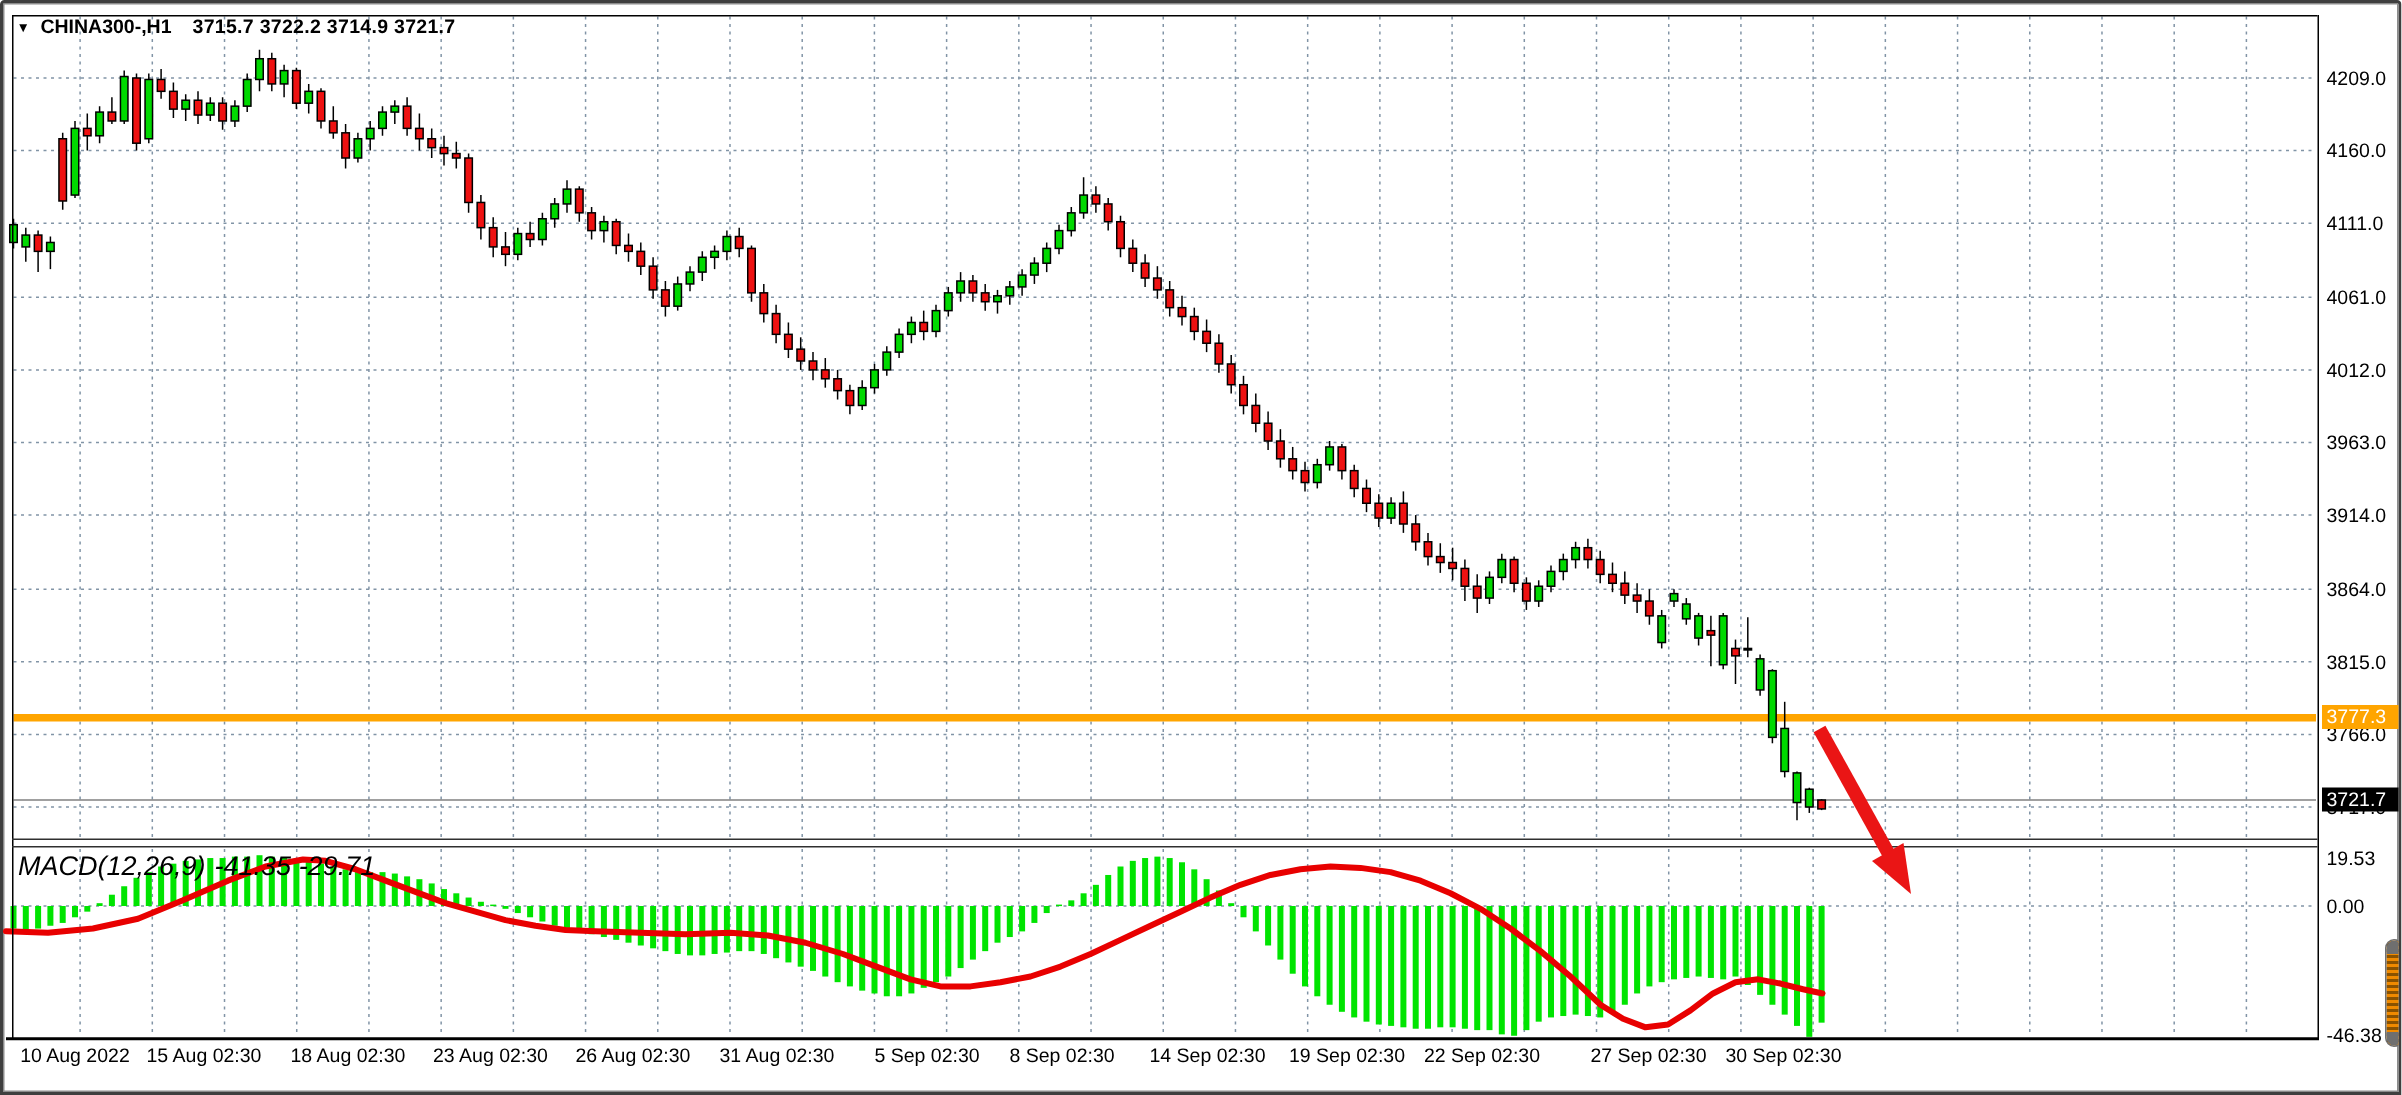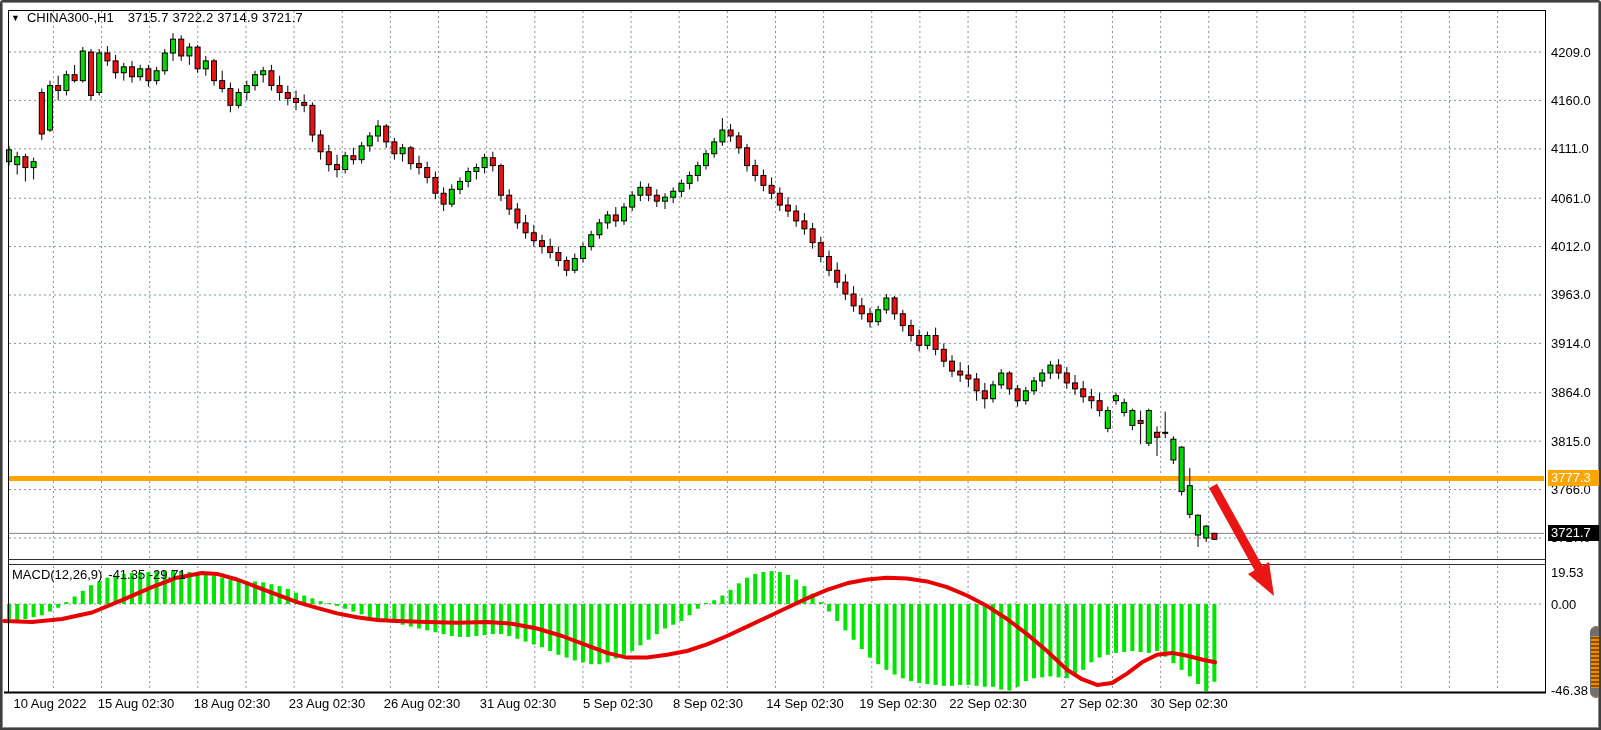--- a/index.html
+++ b/index.html
@@ -4,24 +4,24 @@
 <style>
   html,body{margin:0;padding:0;background:#ffffff;}
   .window{
     position:relative;width:1601px;height:730px;box-sizing:border-box;
     border:2px solid #3f3f3f;border-radius:3px 3px 0 0;background:#ffffff;
     box-shadow:inset 0 0 0 1px #8c8c8c;overflow:hidden;
     font-family:"Liberation Sans",sans-serif;
   }
   svg{position:absolute;left:0;top:0;}
   .abs{position:absolute;}
-  .title-bar{left:9px;top:8px;font-size:13px;font-weight:400;color:#000;white-space:nowrap;z-index:5;}
+  .title-bar{left:9px;top:8px;font-size:13px;font-weight:700;color:#000;white-space:nowrap;z-index:5;}
   .title-bar .tri{font-size:9px;vertical-align:1px;margin-right:7px;}
   .title-bar .vals{margin-left:14px;letter-spacing:.2px;}
-  .macd-caption{left:10px;top:565px;font-size:13px;color:#000;white-space:nowrap;z-index:5;}
+  .macd-caption{left:10px;top:565px;font-size:18px;color:#000;white-space:nowrap;z-index:5;font-style:italic;}
   .macd-caption .v{margin-left:6px;}
   .px-label{left:1546px;width:53px;height:16px;font-size:13px;line-height:16px;
     color:#fff;padding-left:3px;z-index:6;}
   .px-orange{top:468px;background:#FFA500;}
   .px-bid{top:526px;background:#000000;}
   .scrollbar{
     left:1588px;top:624px;width:12px;height:72px;border-radius:6px;z-index:7;
     background:repeating-linear-gradient(180deg,#F08A00 0px,#F08A00 2px,#8A5200 2px,#8A5200 4px);
     overflow:hidden;border:1px solid #6f6f6f;box-sizing:border-box;
   }

